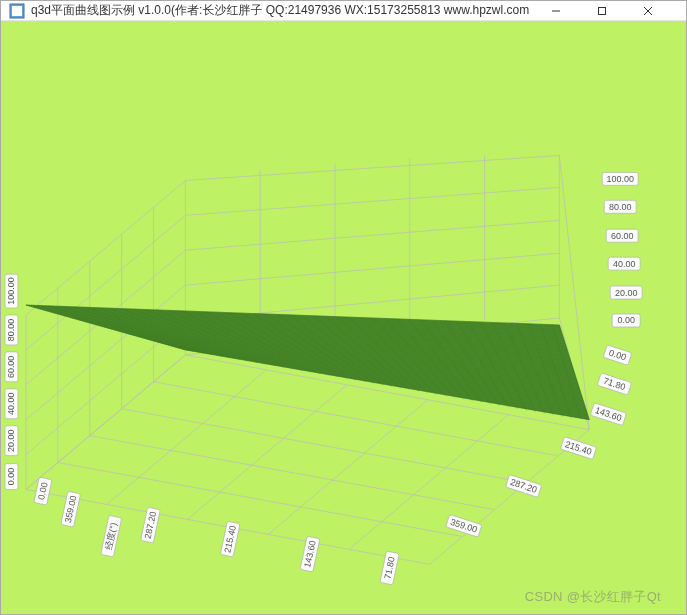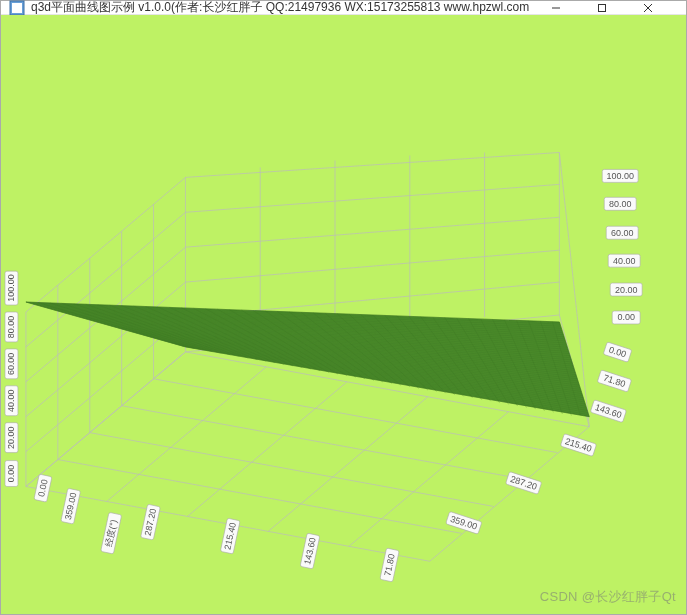--- a/index.html
+++ b/index.html
@@ -1,33 +1,33 @@
 <!DOCTYPE html>
 <html><head>
 <meta charset="utf-8">
 <style>
   * { box-sizing: border-box; margin: 0; padding: 0; }
   body { font-family: "Segoe UI", Tahoma, sans-serif; background: #fff; width: 687px; height: 615px; overflow: hidden; position: relative; }
   
   .window { width: 687px; height: 615px; border: 1px solid #aaa; background: #fff; display: flex; flex-direction: column; }
   
-  .titlebar { height: 14px; background: #fff; display: flex; align-items: center; padding: 0 15px 0 8px; border-bottom: 1px solid #e5e5e5; }
+  .titlebar { height: 20px; background: #fff; display: flex; align-items: center; padding: 0 15px 0 8px; border-bottom: 1px solid #e5e5e5; }
   .titlebar-icon { width: 16px; height: 16px; margin-right: 6px; display:flex; align-items:center; justify-content:center;}
   .titlebar-title { flex: 1; font-size: 12px; color: #333; white-space: nowrap; overflow: hidden; }
   .win-controls { display: flex; height: 100%; }
   .win-btn { width: 46px; height: 100%; display: flex; align-items: center; justify-content: center; font-size: 13px; color: #333; cursor: pointer; }
   .win-btn svg { width: 10px; height: 10px; }
   
   .canvas { flex: 1; position: relative; background: #bef264; overflow: hidden; }
   .canvas svg { position: absolute; top: 0; left: 0; width: 100%; height: 100%; }
   
   .tick-label { font-size: 9px; fill: #555; font-family: Arial, sans-serif; }
   .tick-box { fill: #fafafa; stroke: #aaa; stroke-width: 0.6; }
   
-  .watermark { position: absolute; right: 10px; bottom: 8px; font-size: 13px; color: rgba(120,120,120,0.55); font-family: Arial, "Microsoft YaHei", sans-serif; letter-spacing: 0.3px; pointer-events:none;}
+  .watermark { position: absolute; right: 25px; bottom: 8px; font-size: 13px; color: rgba(120,120,120,0.55); font-family: Arial, "Microsoft YaHei", sans-serif; letter-spacing: 0.3px; pointer-events:none;}
 </style>
 </head>
 <body>
 
 <div class="window">
   <div class="titlebar">
     <span class="titlebar-icon">
       <svg viewBox="0 0 16 16">
           <rect x="1" y="1" width="14" height="14" fill="#6aa0d8" stroke="#3a6ea5"></rect>
           <rect x="3" y="3" width="10" height="10" fill="#fff"></rect>

